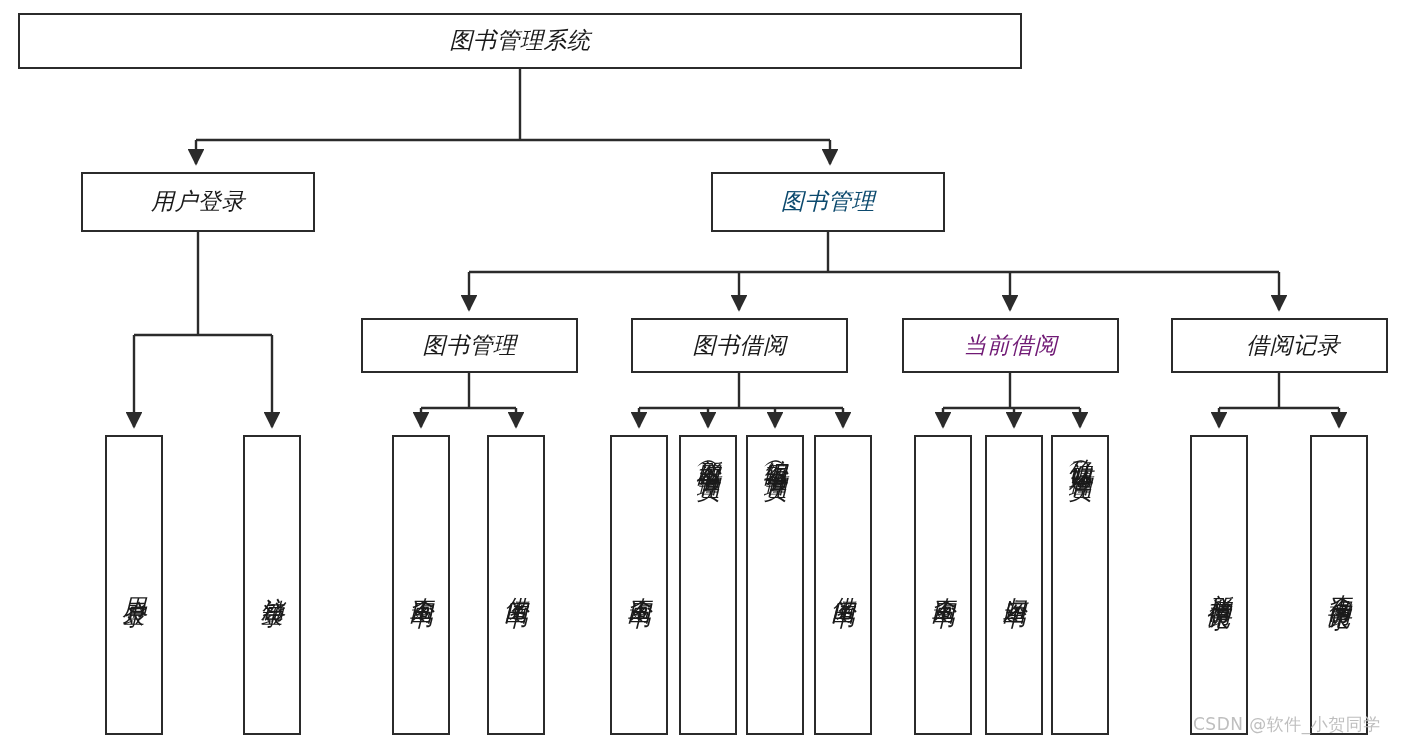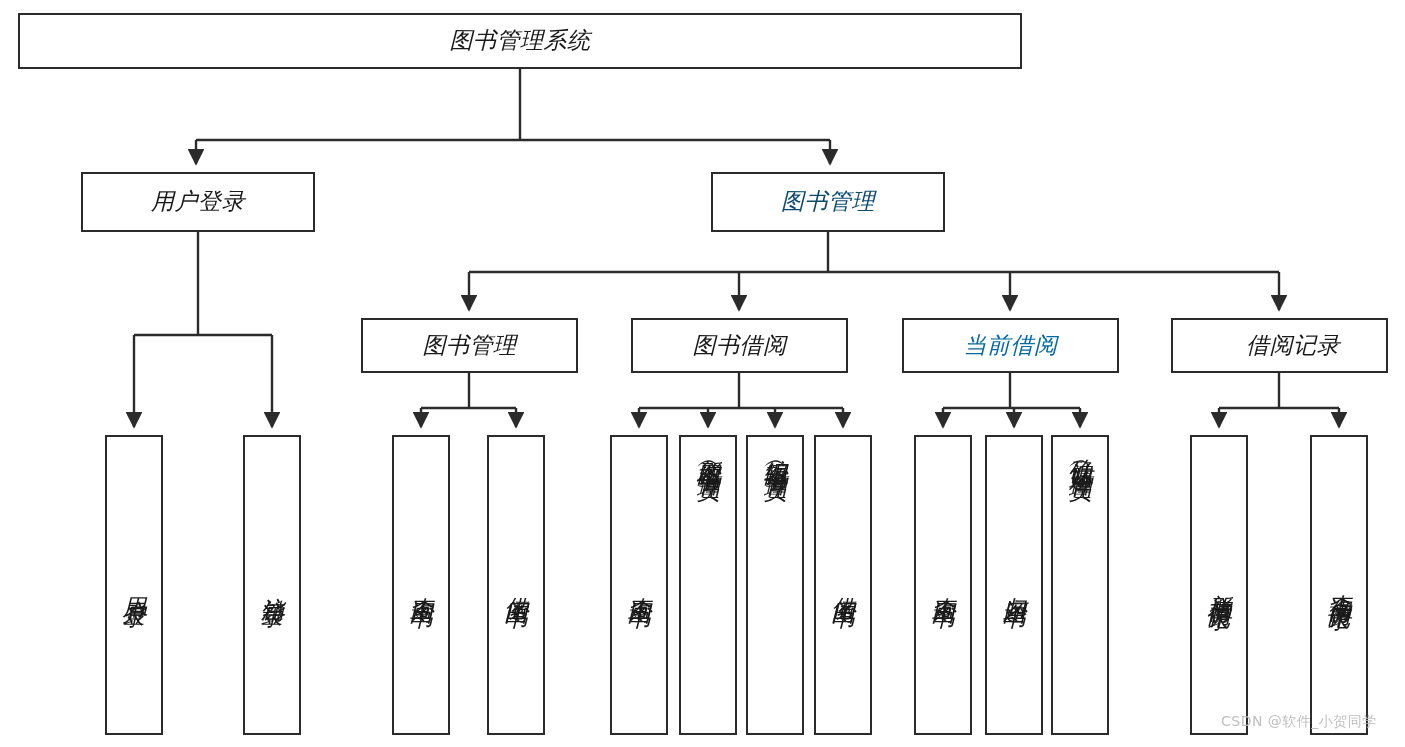--- a/index.html
+++ b/index.html
@@ -59,24 +59,23 @@
     line-height: 1;
     white-space: nowrap;
   }
   .node.vert.centered {
     align-items: center;
     padding-top: 0;
   }
   .watermark {
     position: absolute;
     color: #bfbfbf;
-    font-size: 14px;
+    font-size: 17px;
     white-space: nowrap;
     letter-spacing: 0.5px;
-    padding-left: 28px;
   }
 </style>
 </head>
 <body>
 
 <div id="canvas">
 
   <svg id="wires" viewBox="0 0 1405 747" xmlns="http://www.w3.org/2000/svg">
     <defs>
       <marker id="arrow" viewBox="0 0 10 10" refX="9" refY="5" markerWidth="7" markerHeight="7" orient="auto-start-reverse">
@@ -138,21 +137,21 @@
     <span class="node-label" style="color: #0c4a6e;">图书管理</span>
   </div>
 
   <div class="node horiz" style="left: 361px; top: 318px; width: 217px; height: 55px; border-color: rgb(43, 43, 43); background: rgb(255, 255, 255);">
     <span class="node-label" style="color: rgb(26, 26, 26);">图书管理</span>
   </div>
   <div class="node horiz" style="left: 631px; top: 318px; width: 217px; height: 55px; border-color: rgb(43, 43, 43); background: rgb(255, 255, 255);">
     <span class="node-label" style="color: rgb(26, 26, 26);">图书借阅</span>
   </div>
   <div class="node horiz" style="left: 902px; top: 318px; width: 217px; height: 55px; border-color: rgb(43, 43, 43); background: rgb(255, 255, 255);">
-    <span class="node-label" style="color: #0369a1;">当前借阅</span>
+    <span class="node-label" style="color: #701a75;">当前借阅</span>
   </div>
   <div class="node horiz" style="left: 1171px; top: 318px; width: 217px; height: 55px; border-color: rgb(43, 43, 43); background: rgb(255, 255, 255);">
     <span class="node-label" style="color: rgb(26, 26, 26); margin-left: 27px;">借阅记录</span>
   </div>
 
   <div class="node vert centered" style="left: 105px; top: 435px; width: 58px; height: 300px; border-color: rgb(43, 43, 43); background: rgb(255, 255, 255);">
     <span class="node-label" style="color: rgb(26, 26, 26);">用户登录</span>
   </div>
   <div class="node vert centered" style="left: 243px; top: 435px; width: 58px; height: 300px; border-color: rgb(43, 43, 43); background: rgb(255, 255, 255);">
     <span class="node-label" style="color: rgb(26, 26, 26);">注销登录</span>

